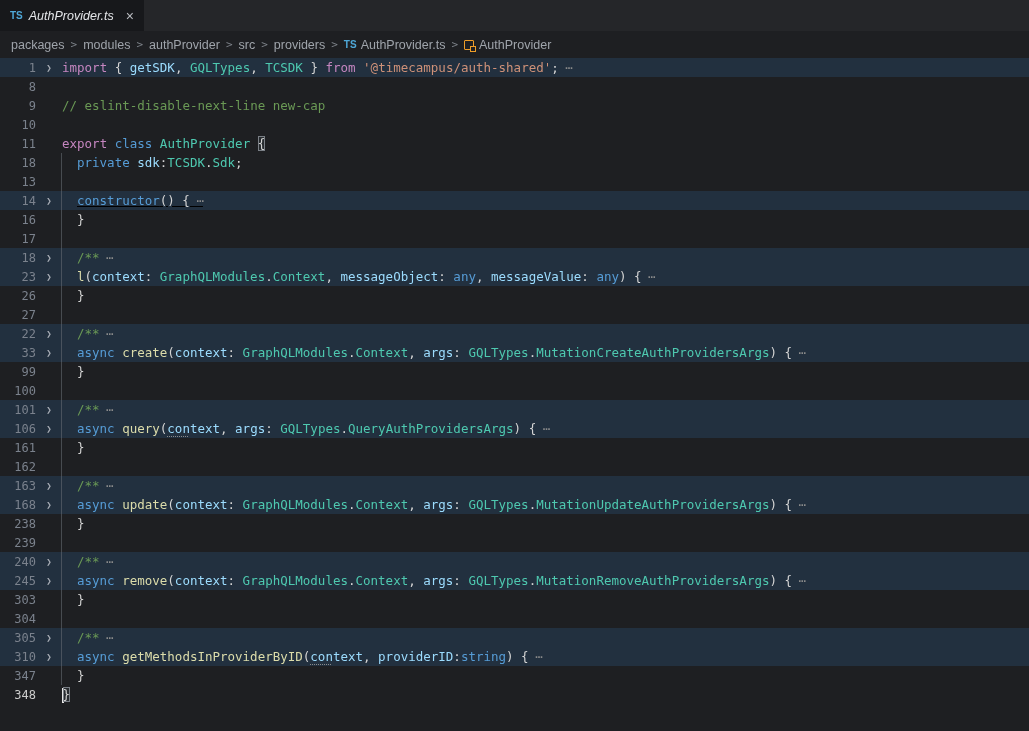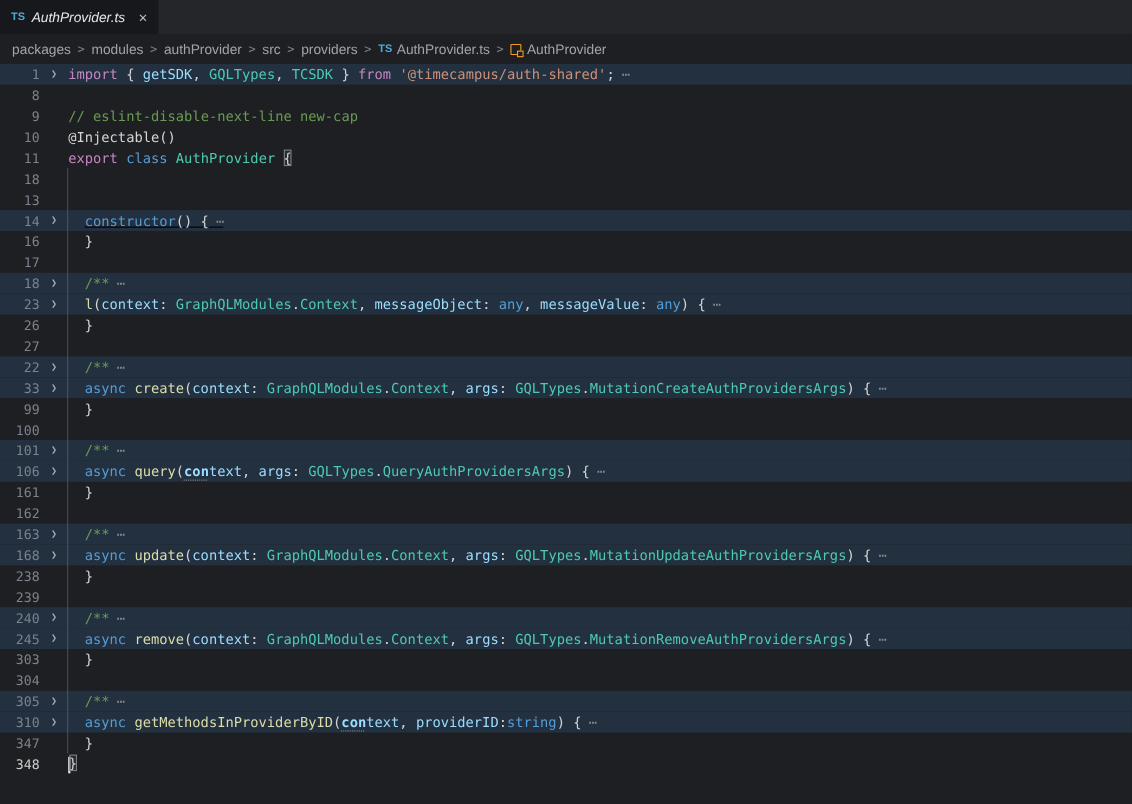--- a/index.html
+++ b/index.html
@@ -30,21 +30,21 @@
   .row.hl { background:var(--bg-fold,#22303f); }
   .lnum { flex:none; width:36px; text-align:right; color:var(--ln,#7b828d); font-size:12px; user-select:none; }
   .row.active .lnum { color:var(--ln-active,#cccccc); }
   .chev { flex:none; width:26px; text-align:center; color:var(--chevron,#a8adb5); font-size:9px; cursor:pointer; user-select:none; }
   .code { flex:1; }
 
   .tk-kw { color:var(--kw,#C586C0); }
   .tk-st { color:var(--st,#569CD6); }
   .tk-ty { color:var(--ty,#4EC9B0); }
   .tk-va { color:var(--va,#9CDCFE); }
-  .tk-vah { color:var(--va,#9CDCFE); text-decoration:underline dotted var(--el,#9a9a9a); text-decoration-thickness:1px; text-underline-offset:3px;font-weight:bold; }
+  .tk-vah { color:var(--va,#9CDCFE); text-decoration:underline dotted var(--el,#9a9a9a); text-decoration-thickness:1px; text-underline-offset:3px; }
   .tk-str { color:var(--str,#CE9178); }
   .tk-cm { color:var(--cm,#6A9955); }
   .tk-fn { color:var(--fn,#DCDCAA); }
   .tk-pn { color:var(--pn,#D4D4D4); }
   .tk-el { color:var(--el,#8a8a8a); letter-spacing:-1px; }
   .tk-bm { color:var(--pn,#D4D4D4); outline:1px solid var(--bm-border,#7a7f86); outline-offset:-1px; background:rgba(110,130,150,.12); }
   .cursor { display:inline-block; width:1.5px; height:15px; background:var(--cursor,#e6e6e6); vertical-align:middle; margin-right:-1px; }
 </style>
 </head>
 <body>
@@ -90,23 +90,23 @@
         <span>AuthProvider</span>
       </span>
     </div>
 
   <div class="editor" id="editor">
     <div class="indent-guide"></div>
     <div id="lines">
         <div class="row hl"><span class="lnum">1</span><span class="chev">❯</span><span class="code" style="padding-left: 0px;"><span class="tk-kw">import</span><span class="tk-pn"> { </span><span class="tk-va">getSDK</span><span class="tk-pn">, </span><span class="tk-ty">GQLTypes</span><span class="tk-pn">, </span><span class="tk-ty">TCSDK</span><span class="tk-pn"> } </span><span class="tk-kw">from</span><span class="tk-pn"> </span><span class="tk-str">'@timecampus/auth-shared'</span><span class="tk-pn">;</span><span class="tk-el"> ⋯</span></span></div>
         <div class="row"><span class="lnum">8</span><span class="chev"></span><span class="code" style="padding-left: 0px;"></span></div>
         <div class="row"><span class="lnum">9</span><span class="chev"></span><span class="code" style="padding-left: 0px;"><span class="tk-cm">// eslint-disable-next-line new-cap</span></span></div>
-        <div class="row"><span class="lnum">10</span><span class="chev"></span><span class="code" style="padding-left: 0px;"><span class="tk-pn">@Injectable()</span></span></div>
+        <div class="row"><span class="lnum">10</span><span class="chev"></span></div>
         <div class="row"><span class="lnum">11</span><span class="chev"></span><span class="code" style="padding-left: 0px;"><span class="tk-kw">export</span><span class="tk-pn"> </span><span class="tk-st">class</span><span class="tk-pn"> </span><span class="tk-ty">AuthProvider</span><span class="tk-pn"> </span><span class="tk-bm">{</span></span></div>
-        <div class="row"><span class="lnum">18</span><span class="chev"></span></div>
+        <div class="row"><span class="lnum">18</span><span class="chev"></span><span class="code" style="padding-left: 15px;"><span class="tk-st">private</span><span class="tk-pn"> </span><span class="tk-va">sdk</span><span class="tk-pn">:</span><span class="tk-ty">TCSDK</span><span class="tk-pn">.</span><span class="tk-ty">Sdk</span><span class="tk-pn">;</span></span></div>
         <div class="row"><span class="lnum">13</span><span class="chev"></span><span class="code" style="padding-left: 15px;"></span></div>
         <div class="row hl"><span class="lnum">14</span><span class="chev">❯</span><span class="code" style="padding-left: 15px; text-decoration: underline;"><span class="tk-st">constructor</span><span class="tk-pn">() {</span><span class="tk-el"> ⋯</span></span></div>
         <div class="row"><span class="lnum">16</span><span class="chev"></span><span class="code" style="padding-left: 15px;"><span class="tk-pn">}</span></span></div>
         <div class="row"><span class="lnum">17</span><span class="chev"></span><span class="code" style="padding-left: 15px;"></span></div>
         <div class="row hl"><span class="lnum">18</span><span class="chev">❯</span><span class="code" style="padding-left: 15px;"><span class="tk-cm">/**</span><span class="tk-el"> ⋯</span></span></div>
         <div class="row hl"><span class="lnum">23</span><span class="chev">❯</span><span class="code" style="padding-left: 15px;"><span class="tk-fn">l</span><span class="tk-pn">(</span><span class="tk-va">context</span><span class="tk-pn">: </span><span class="tk-ty">GraphQLModules</span><span class="tk-pn">.</span><span class="tk-ty">Context</span><span class="tk-pn">, </span><span class="tk-va">messageObject</span><span class="tk-pn">: </span><span class="tk-st">any</span><span class="tk-pn">, </span><span class="tk-va">messageValue</span><span class="tk-pn">: </span><span class="tk-st">any</span><span class="tk-pn">) {</span><span class="tk-el"> ⋯</span></span></div>
         <div class="row"><span class="lnum">26</span><span class="chev"></span><span class="code" style="padding-left: 15px;"><span class="tk-pn">}</span></span></div>
         <div class="row"><span class="lnum">27</span><span class="chev"></span><span class="code" style="padding-left: 15px;"></span></div>
         <div class="row hl"><span class="lnum">22</span><span class="chev">❯</span><span class="code" style="padding-left: 15px;"><span class="tk-cm">/**</span><span class="tk-el"> ⋯</span></span></div>
         <div class="row hl"><span class="lnum">33</span><span class="chev">❯</span><span class="code" style="padding-left: 15px;"><span class="tk-st">async</span><span class="tk-pn"> </span><span class="tk-fn">create</span><span class="tk-pn">(</span><span class="tk-va">context</span><span class="tk-pn">: </span><span class="tk-ty">GraphQLModules</span><span class="tk-pn">.</span><span class="tk-ty">Context</span><span class="tk-pn">, </span><span class="tk-va">args</span><span class="tk-pn">: </span><span class="tk-ty">GQLTypes</span><span class="tk-pn">.</span><span class="tk-ty">MutationCreateAuthProvidersArgs</span><span class="tk-pn">) {</span><span class="tk-el"> ⋯</span></span></div>

